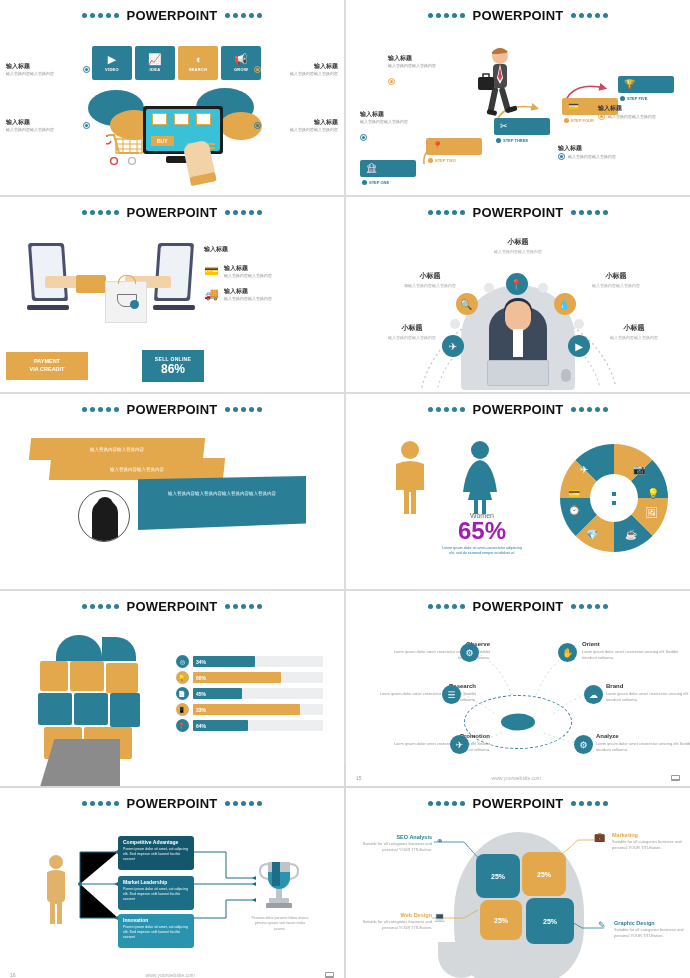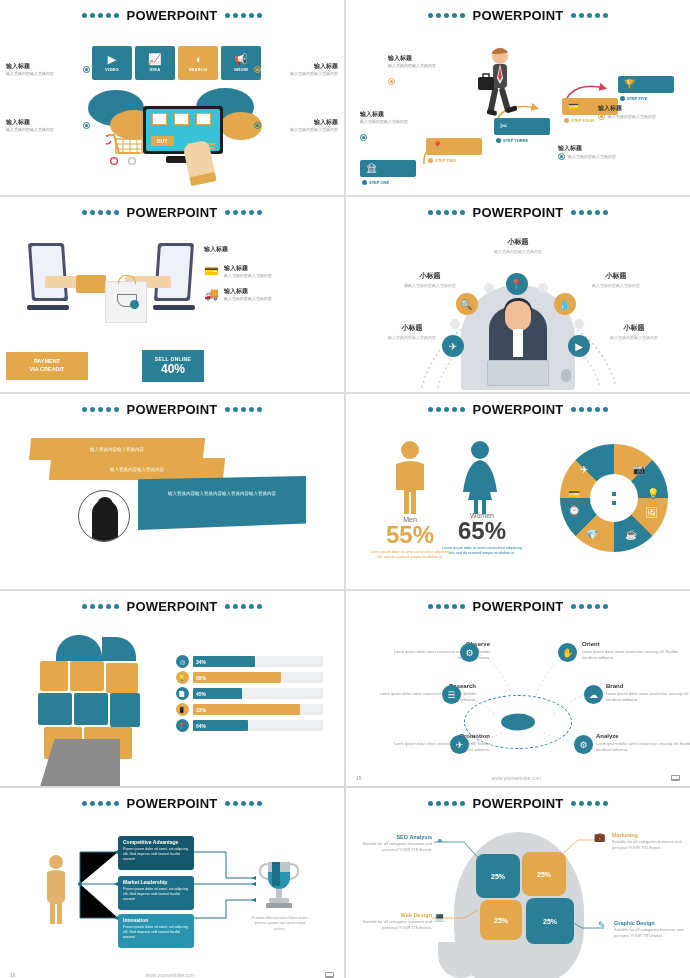--- a/index.html
+++ b/index.html
@@ -445,21 +445,21 @@
       <div style="position:absolute;left:12px;top:-7px;width:18px;height:9px;border:1.4px solid #e3a84b;border-bottom:none;border-radius:8px 8px 0 0;"></div>
       <div style="position:absolute;left:11px;top:12px;width:20px;height:13px;border:1.2px solid #777;border-radius:0 0 8px 8px;"></div>
       <div style="position:absolute;left:24px;top:18px;width:9px;height:9px;border-radius:50%;background:#2a7f97;"></div>
     </div>
 
     <div class="badgeL">
       <div><span>PAYMENT</span><br><span>VIA CREADIT</span></div>
     </div>
     <div class="badgeR">
       <span class="a">SELL ONLINE</span>
-      <span class="b">40%</span>
+      <span class="b">86%</span>
     </div>
 
     <div class="s3-panel">
       <div class="t-title cn">输入标题</div>
       <div style="display:flex;align-items:center;gap:5px;margin-top:10px;">
         <span style="font-size:12px;color:#e3a84b;">💳</span>
         <div>
             <div class="t-title cn">输入标题</div>
             <div class="t-body cn">输入替换内容输入替换内容</div>
           </div>
@@ -599,28 +599,23 @@
     </div>
     <div class="person" style="left:112px; top:46px;">
       <svg width="44" height="76" viewBox="0 0 44 76">
           <circle cx="22" cy="10" r="9" fill="#2a7f97"></circle>
           <path d="M22 20 q-13 2-17 32 h7 l-2 8 h24 l-2-8 h7 Q35 22 22 20z" fill="#2a7f97"></path>
           <rect x="16" y="56" width="4" height="18" fill="#2a7f97"></rect>
           <rect x="24" y="56" width="4" height="18" fill="#2a7f97"></rect>
         </svg>
     </div>
 
-    <div class="s6-stat" style="left:22px; top:122px;">
-      <div class="nm">Men</div>
-      <div class="pc" style="color:#e3a84b;">55%</div>
-      <div class="dd" style="color:#e3a84b;">Lorem ipsum dolor sit amet,consectetur adipiscing elit, sed do eiusmod tempor incididunt ut.</div>
-    </div>
     <div class="s6-stat" style="left:94px; top:118px;">
       <div class="nm">Women</div>
-      <div class="pc" style="color:#404040;">65%</div>
+      <div class="pc" style="color:#a21caf;">65%</div>
       <div class="dd" style="color:#2a7f97;">Lorem ipsum dolor sit amet,consectetur adipiscing elit, sed do eiusmod tempor incididunt ut.</div>
     </div>
 
     <div class="donut">
       <span class="gi" style="left:20px;top:20px;">✈</span>
       <span class="gi" style="right:22px;top:20px;">📷</span>
       <span class="gi" style="right:8px;top:44px;">💡</span>
       <span class="gi" style="right:10px;bottom:34px;">🖼</span>
       <span class="gi" style="right:30px;bottom:12px;">☕</span>
       <span class="gi" style="left:26px;bottom:12px;">💎</span>

